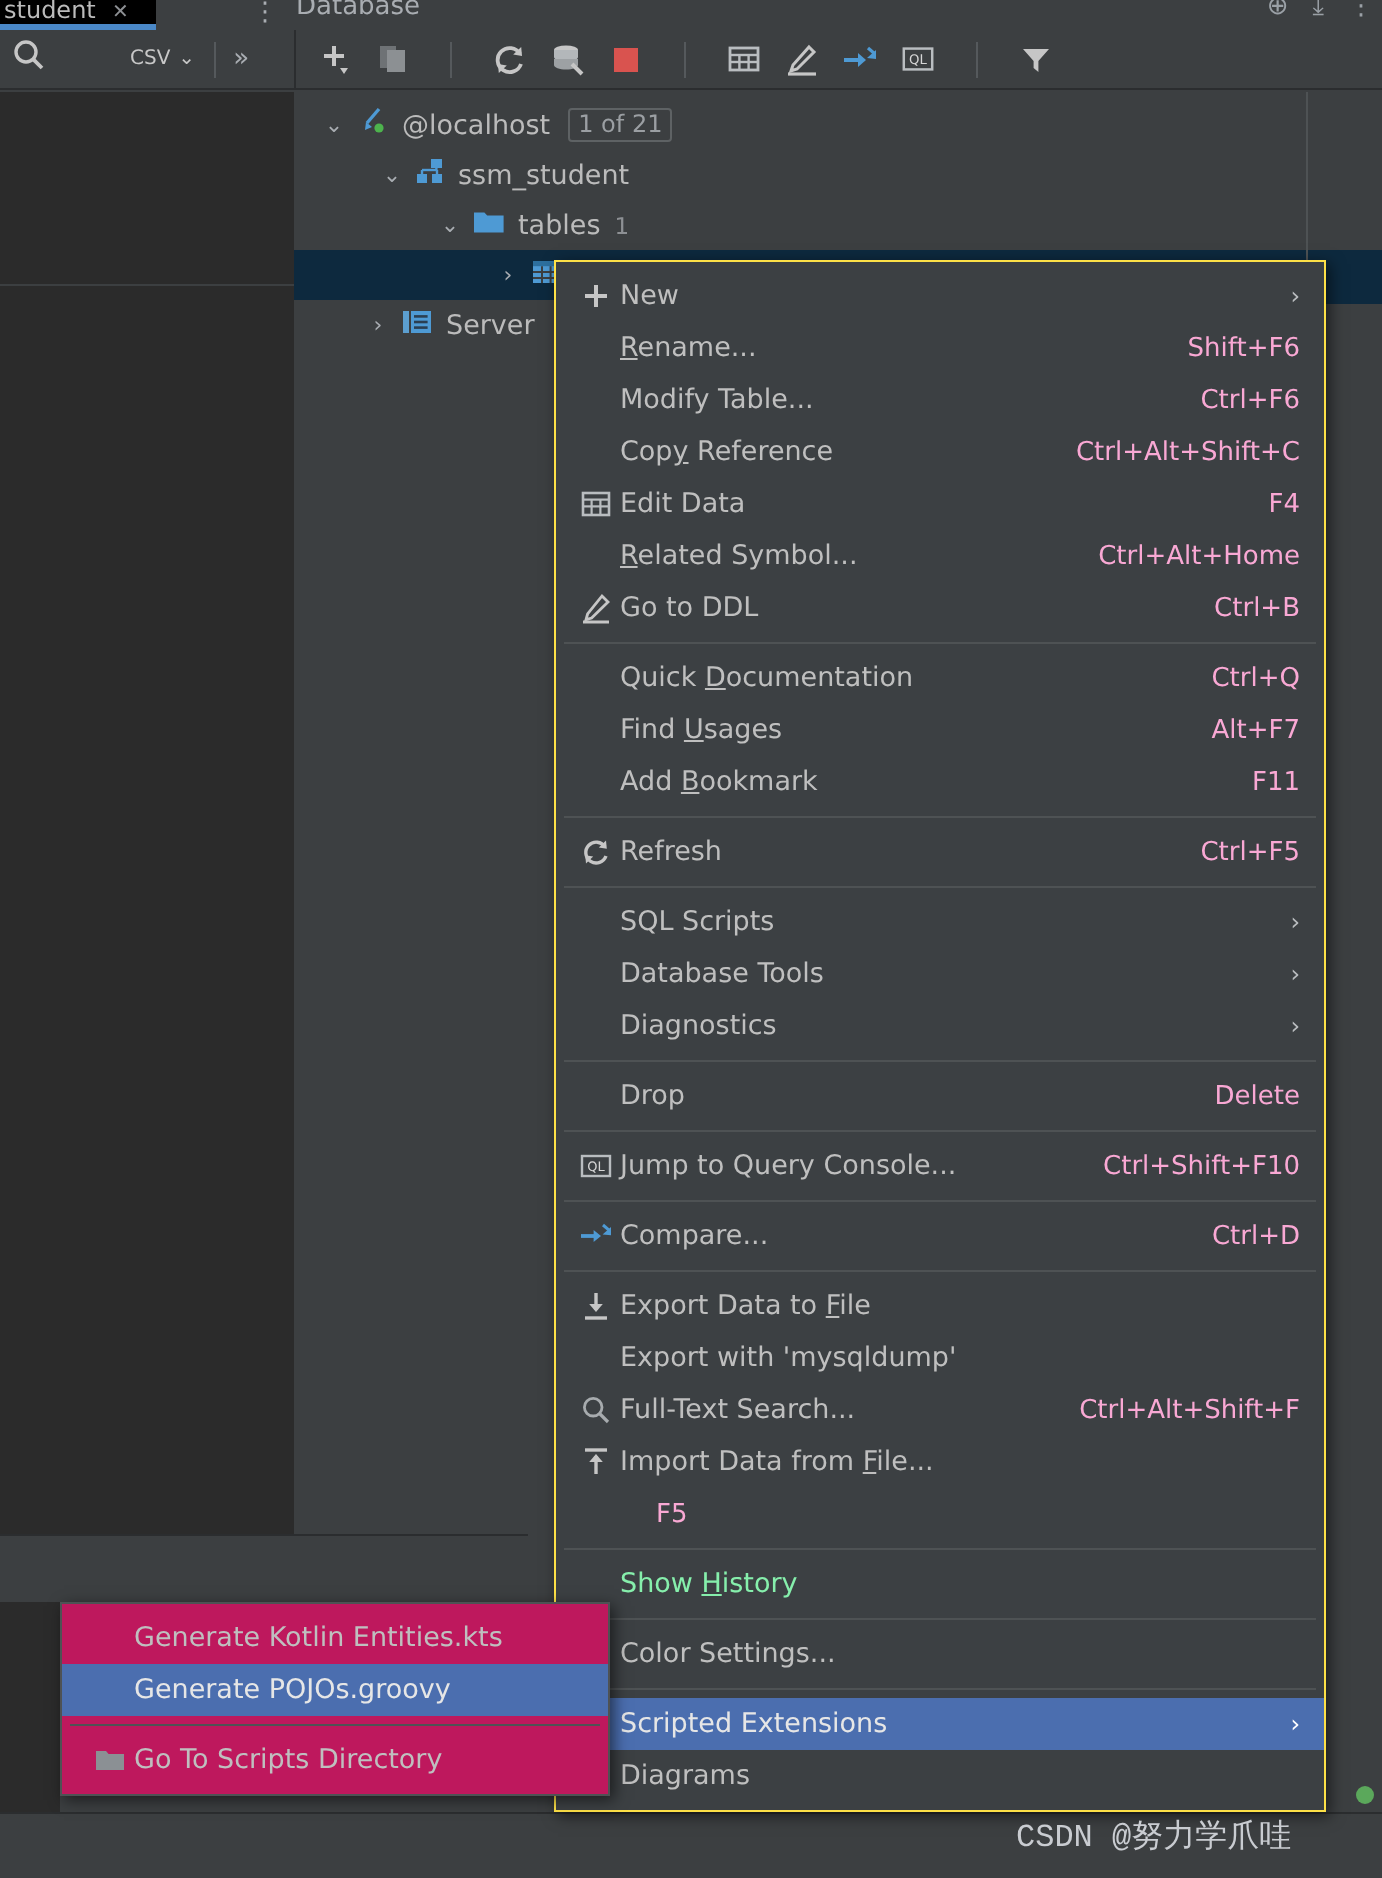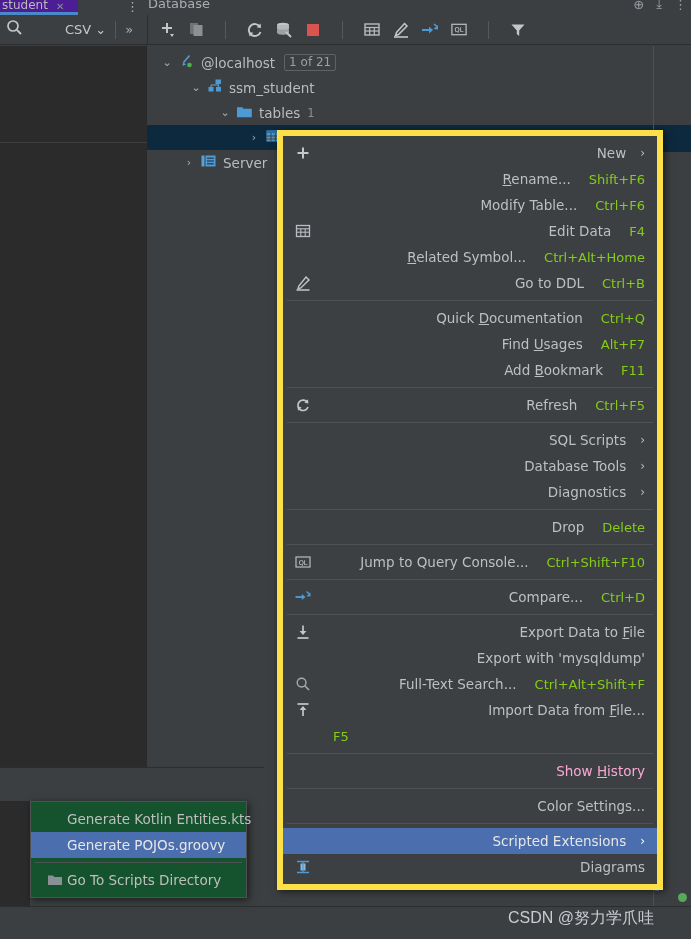--- a/index.html
+++ b/index.html
@@ -11,21 +11,21 @@
   }
   #root { position: relative; width: 691px; height: 939px; background: #3c3f41; }
 
   
   .tabstrip {
     position: absolute; left: 0; top: 0; width: 691px; height: 14px;
     background: #3c3f41;
   }
   .tab-active {
     position: absolute; left: 0; top: 0; width: 78px; height: 14px;
-    background: #4c1d95; color: #bbbbbb;
+    background: #000000; color: #bbbbbb;
     font-size: 12px; line-height: 11px; padding-left: 2px; overflow: hidden;
     white-space: nowrap;
   }
   .tab-underline {
     position: absolute; left: 0; top: 12px; width: 78px; height: 3px;
     background: #4a88c7;
   }
   .tab-close-x {
     position: absolute; left: 56px; top: 1px; color: #8d9094; font-size: 10px;
   }
@@ -40,21 +40,21 @@
   .tr-icons span { color: #9aa0a6; font-size: 13px; }
 
   
   .toolbar-left {
     position: absolute; left: 0; top: 15px; width: 147px; height: 30px;
     background: #3c3f41; border-bottom: 1px solid #2b2d2f;
     display: flex; align-items: center;
   }
   .tb-search { margin-left: 6px; }
   .tb-csv {
-    margin-left: 42px; color: #c8c8c8; font-size: 13px;
+    margin-left: 42px; color: #c8c8c8; font-size: 10px;
     display: flex; align-items: center; gap: 4px;
   }
   .vsep { width: 1px; height: 18px; background: #55595c; margin: 0 9px; }
   .tb-chev { color: #a9adb2; font-size: 13px; }
 
   .toolbar-right {
     position: absolute; left: 147px; top: 15px; width: 544px; height: 30px;
     background: #3c3f41; border-bottom: 1px solid #2b2d2f;
     border-left: 1px solid #2b2d2f;
     display: flex; align-items: center; padding-left: 10px; gap: 11px;
@@ -113,53 +113,53 @@
     background: #4a78b5;
   }
   .green-dot {
     position: absolute; left: 678px; top: 893px; width: 9px; height: 9px;
     border-radius: 50%; background: #5ba85b;
   }
 
   
   .ctx-menu {
     position: absolute; left: 277px; top: 130px; width: 386px;
-    background: #3c4043; border: 6px solid #fde047;
+    background: #3c4043; border: 1px solid #fde047;
     box-shadow: 2px 2px 7px rgba(0,0,0,0.55);
     padding: 4px 0 4px 0;
-    font-size: 13.5px; color: #bfbfbf; text-align: right;
+    font-size: 13.5px; color: #bfbfbf;
   }
   .mi {
     position: relative; height: 26px; display: flex; align-items: center;
     padding: 0 12px 0 8px; white-space: nowrap;
   }
   .mi.sel { background: #4b6eaf; color: #e6e6e6; }
-  .mi.disabled { color: #f9a8d4; }
+  .mi.disabled { color: #86efac; }
   .mi-ico { width: 24px; display: inline-flex; align-items: center; justify-content: center; flex: 0 0 24px; }
   .mi-label { flex: 1 1 auto; }
   .mi-label u { text-decoration: underline; }
-  .mi-acc { color: #84cc16; margin-left: 18px; font-size: 13px; }
+  .mi-acc { color: #f9a8d4; margin-left: 18px; font-size: 13px; }
   .mi-arrow { color: #b9bcbf; font-size: 12px; margin-left: 14px; }
   .mi.sel .mi-arrow { color: #ffffff; }
   .msep { height: 1px; background: #4e5254; margin: 4px 4px; }
 
   
   .sub-menu {
-    position: absolute; left: 30px; top: 801px; width: 217px;
-    background: #14532d; border: 1px solid #4e5254;
+    position: absolute; left: 30px; top: 801px; width: 275px;
+    background: #be185d; border: 1px solid #4e5254;
     box-shadow: 2px 2px 7px rgba(0,0,0,0.55);
     padding: 4px 0; font-size: 13.5px; color: #bfbfbf;
   }
   .sub-menu .mi { padding-left: 12px; }
 
   
   .watermark {
     position: absolute; left: 508px; top: 908px;
     color: #c9ccd1; font-size: 16px; white-space: nowrap;
-    font-family: Liberation Sans, sans-serif;
+    font-family: Liberation Mono, monospace;
   }
 </style>
 </head>
 <body>
 
 <div id="root">
 
   <div class="tabstrip">
     <div class="tab-active">
       <span>student</span>
@@ -363,20 +363,25 @@
         <span class="mi-ico"></span>
         <span class="mi-label"><u>R</u>ename...</span>
         <span class="mi-acc">Shift+F6</span>
       </div>
       <div class="mi">
         <span class="mi-ico"></span>
         <span class="mi-label">Modify Table...</span>
         <span class="mi-acc">Ctrl+F6</span>
       </div>
       <div class="mi">
+        <span class="mi-ico"></span>
+        <span class="mi-label">Cop<u>y</u> Reference</span>
+        <span class="mi-acc">Ctrl+Alt+Shift+C</span>
+      </div>
+      <div class="mi">
         <span class="mi-ico">
           <svg width="16" height="16" viewBox="0 0 16 16">
             <rect x="1.5" y="2.5" width="13" height="11" fill="none" stroke="#b9bdc0" stroke-width="1.3"></rect>
             <line x1="1.5" y1="5.8" x2="14.5" y2="5.8" stroke="#b9bdc0" stroke-width="1.1"></line>
             <line x1="1.5" y1="9.2" x2="14.5" y2="9.2" stroke="#b9bdc0" stroke-width="1.1"></line>
             <line x1="5.8" y1="5.8" x2="5.8" y2="13.5" stroke="#b9bdc0" stroke-width="1.1"></line>
             <line x1="10.2" y1="5.8" x2="10.2" y2="13.5" stroke="#b9bdc0" stroke-width="1.1"></line>
           </svg>
         </span>
         <span class="mi-label">Edit Data</span>

